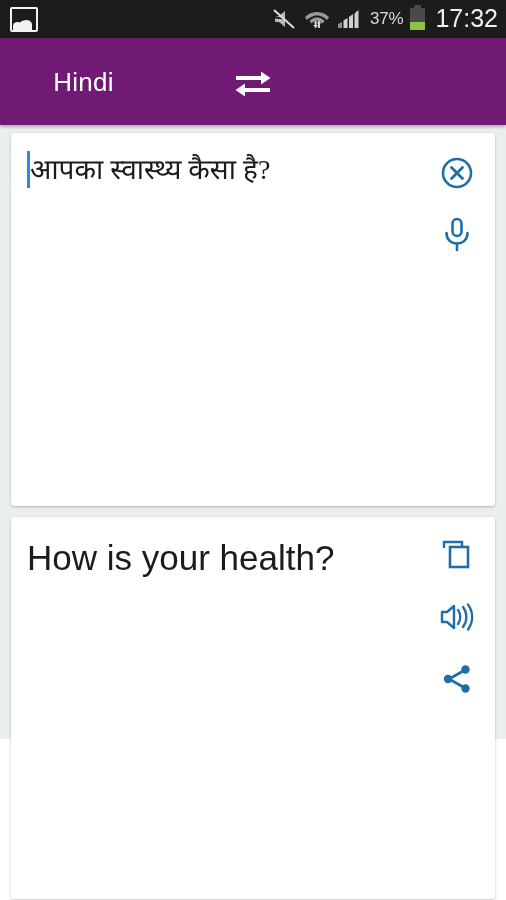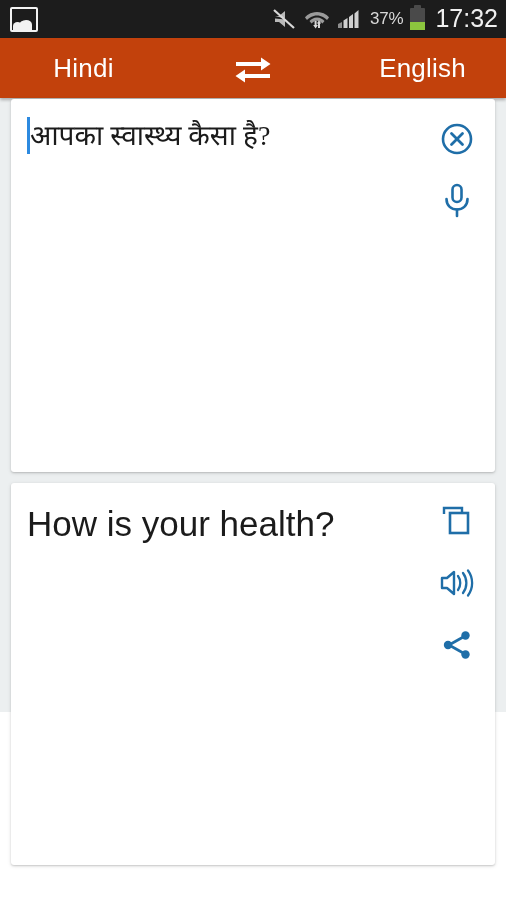--- a/index.html
+++ b/index.html
@@ -87,22 +87,22 @@
   .battery-fill {
     position: absolute;
     left: 0; bottom: 0;
     width: 100%;
     height: 37%;
     background: #8cc63e;
   }
 
   
   .toolbar {
-    height: 60px;
-    background: #c2410c;
+    height: 87px;
+    background: #701a75;
     display: flex;
     align-items: center;
     position: relative;
     box-shadow: 0 2px 3px rgba(0,0,0,0.28);
   }
   .lang-btn {
     color: #ffffff;
     font-size: 26px;
     width: 33%;
     text-align: center;
@@ -112,21 +112,21 @@
   .swap-btn {
     width: 34%;
     display: flex;
     align-items: center;
     justify-content: center;
   }
 
   
   .content {
     background: #eceff0;
-    padding: 1px 11px 0 11px;
+    padding: 8px 11px 0 11px;
     box-sizing: border-box;
     height: 614px;
   }
   .card {
     background: #ffffff;
     border-radius: 3px;
     box-shadow: 0 1px 2px rgba(0,0,0,0.16), 0 1px 4px rgba(0,0,0,0.10);
     position: relative;
     box-sizing: border-box;
   }
@@ -214,21 +214,20 @@
 </div>
 
 <div class="toolbar">
   <div class="lang-btn">Hindi</div>
   <div class="swap-btn">
     <svg width="42" height="34" viewBox="0 0 42 34">
       <path d="M4 11 H29 V6.5 L38.5 13 L29 19.5 V15 H4 Z" fill="#ffffff"></path>
       <path d="M38 23 H13 V18.5 L3.5 25 L13 31.5 V27 H38 Z" fill="#ffffff"></path>
     </svg>
   </div>
-  <div class="lang-btn">English</div>
 </div>
 
 <div class="content">
 
   <div class="card card-input">
     <div class="caret"></div>
     <div class="card-text hindi">आपका स्वास्थ्य कैसा है?</div>
 
     <div class="icon-col">
       <div class="icon-btn">

